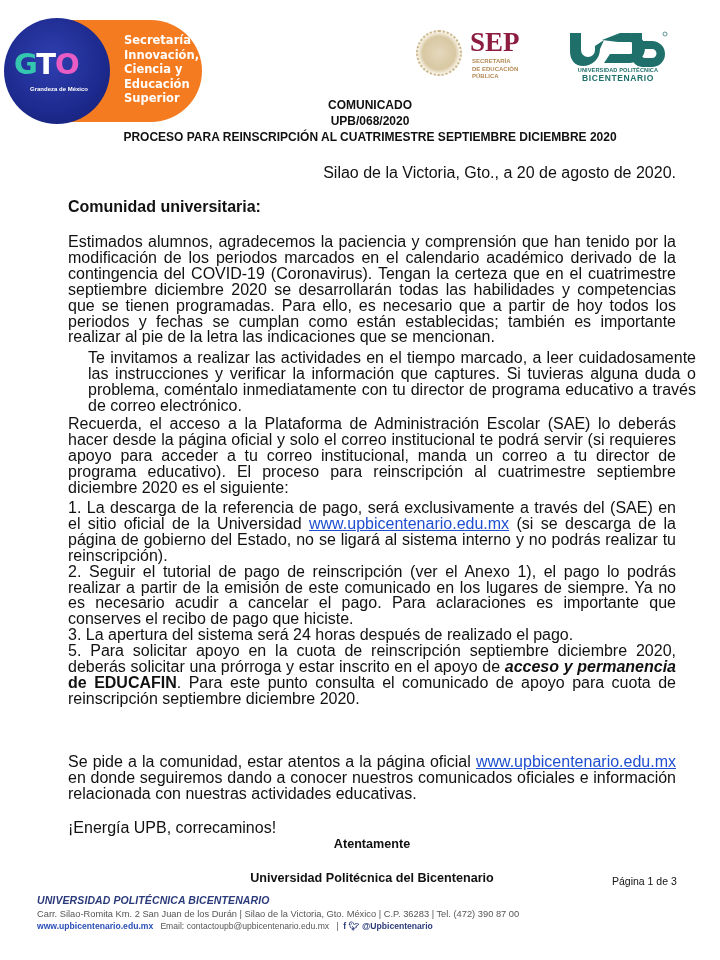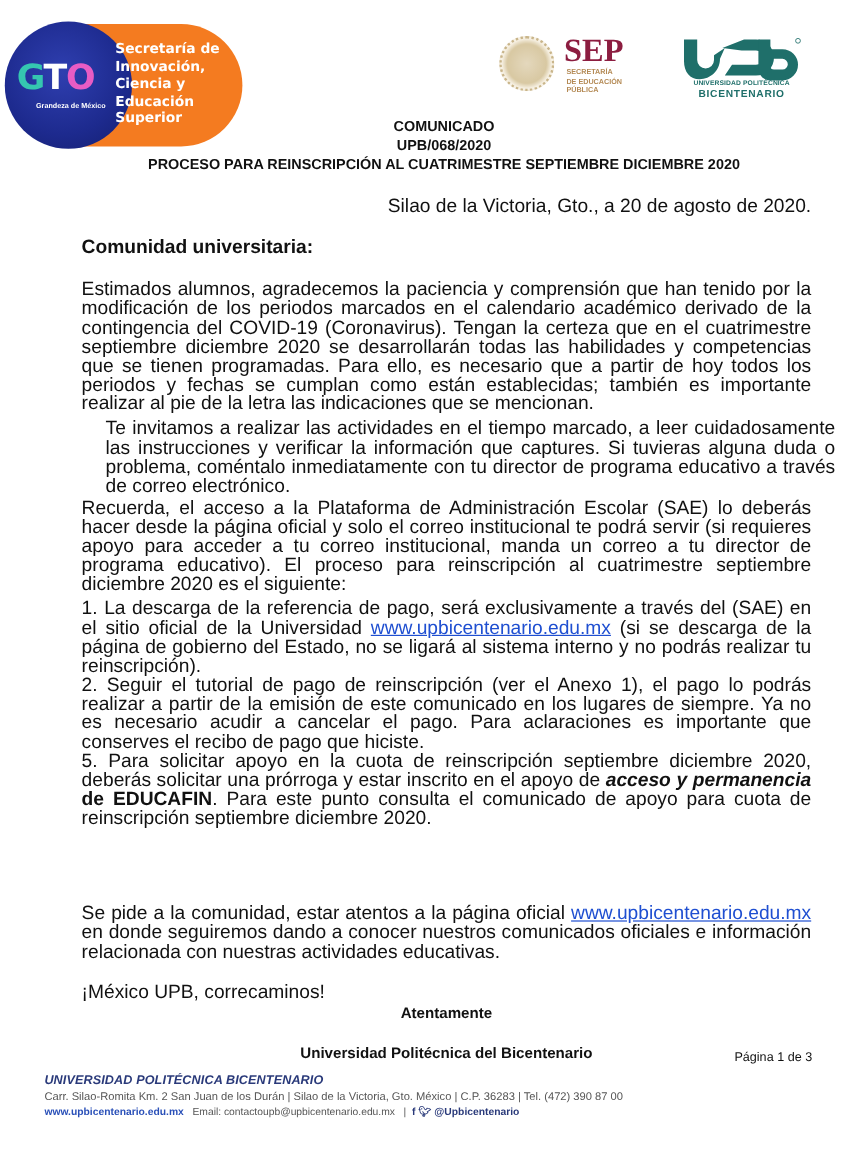--- a/index.html
+++ b/index.html
@@ -12,21 +12,21 @@
               background: #f47b20; }
   .gto-circle { left: 4px; top: 18px; width: 106px; height: 106px; border-radius: 50%;
                 background: radial-gradient(circle at 45% 40%, #2f3fb0 0%, #1d2a8e 60%, #141e6e 100%); }
   .gto-text { left: 14px; top: 47px; width: 90px; text-align: left; font-weight: bold;
               font-size: 29px; letter-spacing: -1px; color: #fff; line-height: 34px;
               font-family: "DejaVu Sans", sans-serif; }
   .gto-text .g { color: #35c6b0; }
   .gto-text .o { color: #e85cc4; }
   .gto-sub { left: 14px; top: 86px; width: 90px; text-align: center; font-size: 6px; color: #fff;
              font-weight: bold; }
-  .gto-sec { left: 96px; top: 33px; width: 96px; color: #fff; font-weight: bold; font-size: 11.5px;
+  .gto-sec { left: 124px; top: 33px; width: 96px; color: #fff; font-weight: bold; font-size: 11.5px;
              line-height: 14.5px; font-family: "DejaVu Sans", sans-serif; }
 
   
   .sep-seal { left: 416px; top: 30px; width: 46px; height: 46px; border-radius: 50%;
               border: 2px dotted #c9b58a; box-sizing: border-box;
               background: radial-gradient(circle, #e4d8bd 0%, #d8c8a2 55%, #f7f1e4 70%); }
   .sep-word { left: 470px; top: 28px; font-family: "Liberation Serif", serif; font-weight: bold;
               font-size: 27px; color: #8c1d40; letter-spacing: 0px; line-height: 28px; }
   .sep-sub { left: 472px; top: 58px; font-size: 6px; line-height: 7.5px; color: #b48a55;
              font-weight: bold; }
@@ -103,26 +103,27 @@
 <div class="abs doc right" style="top:165px;">Silao de la Victoria, Gto., a 20 de agosto de 2020.</div>
 <div class="abs doc bold" style="top:199px;">Comunidad universitaria:</div>
 
 <p class="abs doc justify" style="top:234px;">Estimados alumnos, agradecemos la paciencia y comprensión que han tenido por la modificación de los periodos marcados en el calendario académico derivado de la contingencia del COVID-19 (Coronavirus). Tengan la certeza que en el cuatrimestre septiembre diciembre 2020 se desarrollarán todas las habilidades y competencias que se tienen programadas. Para ello, es necesario que a partir de hoy todos los periodos y fechas se cumplan como están establecidas; también es importante realizar al pie de la letra las indicaciones que se mencionan.</p>
 <p class="abs doc justify" style="top:350px;margin-left:20px;">Te invitamos a realizar las actividades en el tiempo marcado, a leer cuidadosamente las instrucciones y verificar la información que captures. Si tuvieras alguna duda o problema, coméntalo inmediatamente con tu director de programa educativo a través de correo electrónico.</p>
 <p class="abs doc justify" style="top:416px;">Recuerda, el acceso a la Plataforma de Administración Escolar (SAE) lo deberás hacer desde la página oficial y solo el correo institucional te podrá servir (si requieres apoyo para acceder a tu correo institucional, manda un correo a tu director de programa educativo). El proceso para reinscripción al cuatrimestre septiembre diciembre 2020 es el siguiente:</p>
 
 <div class="abs doc justify" style="top:500px;">
   <p><span>1. La descarga de la referencia de pago, será exclusivamente a través del (SAE) en el sitio oficial de la Universidad </span><a class="link">www.upbicentenario.edu.mx</a><span> (si se descarga de la página de gobierno del  Estado, no se ligará al sistema interno y no podrás realizar tu reinscripción).</span></p>
   <p>2. Seguir el tutorial de pago de reinscripción (ver el Anexo 1), el pago lo podrás realizar a partir de la emisión de este comunicado en los lugares de siempre. Ya no es necesario acudir a cancelar el pago. Para aclaraciones es importante que conserves el recibo de pago que hiciste.</p>
+  <p>3.  La apertura del sistema será 24 horas después de realizado el pago.</p>
   <p><span>5. Para solicitar apoyo en la cuota de reinscripción septiembre diciembre 2020, deberás solicitar una prórroga y estar inscrito en el apoyo de </span><b><i>acceso y permanencia</i></b><b> de EDUCAFIN</b><span>. Para este punto consulta el comunicado de apoyo para cuota de reinscripción septiembre diciembre 2020.</span></p>
 </div>
 
 <p class="abs doc justify" style="top:754px;"><span>Se pide a la comunidad, estar atentos a la página oficial </span><a class="link">www.upbicentenario.edu.mx</a><span> en donde seguiremos dando a conocer nuestros comunicados oficiales e información relacionada con nuestras actividades educativas.</span></p>
 
-<div class="abs doc" style="top:820px;">¡México UPB, correcaminos!</div>
+<div class="abs doc" style="top:820px;">¡Energía UPB, correcaminos!</div>
 <div class="abs sign" style="top:837px;">Atentamente</div>
 <div class="abs sign" style="top:871px;">Universidad Politécnica del Bicentenario</div>
 <div class="abs pageno">Página 1 de 3</div>
 
 <div class="abs foot-title">UNIVERSIDAD POLITÉCNICA BICENTENARIO</div>
 <div class="abs foot-addr">Carr. Silao-Romita Km. 2 San Juan de los Durán  |  Silao de la Victoria, Gto. México  |  C.P. 36283  |  Tel. (472) 390 87 00</div>
 <div class="abs foot-web">
   <span class="w">www.upbicentenario.edu.mx</span>
   &nbsp;&nbsp;<span>Email: contactoupb@upbicentenario.edu.mx</span>
   &nbsp;&nbsp;<span>|</span>

